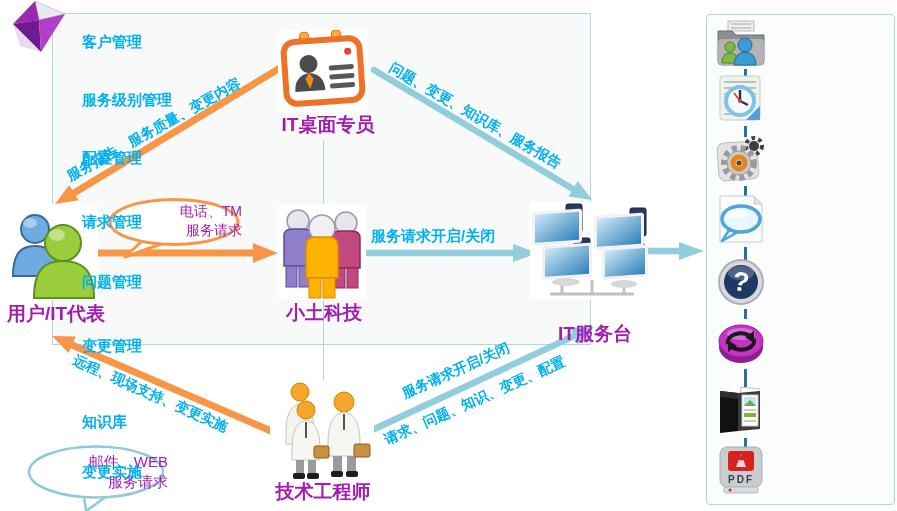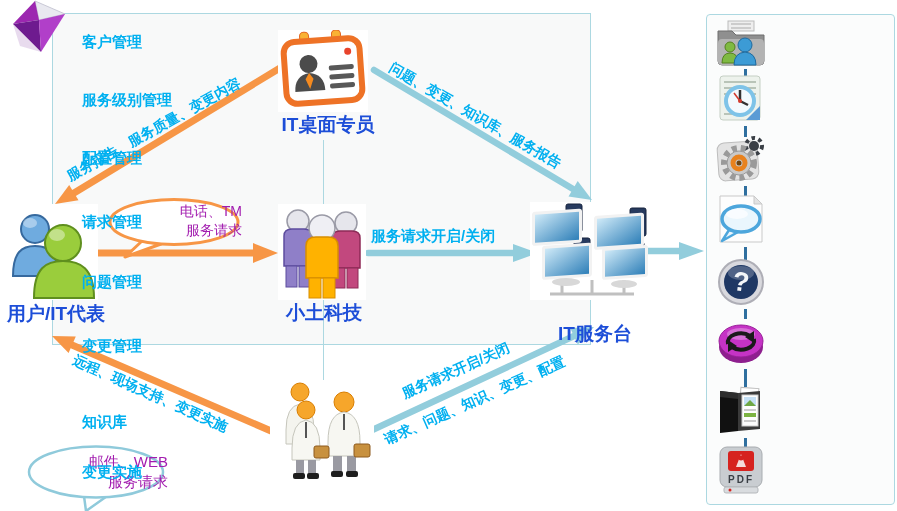--- a/index.html
+++ b/index.html
@@ -7,21 +7,21 @@
 
   .main-frame { position:absolute; left:52px; top:13px; width:537px; height:330px;
                 border:1px solid #ACD8E1; background:#F8F9F9; }
   .panel-frame { position:absolute; left:706px; top:14px; width:187px; height:489px;
                  border:1px solid #ACD8E1; border-radius:4px; background:#FBFCFC; }
 
   .vline { position:absolute; width:1px; background:#ACD8E1; }
   .arrow-svg, .icon-svg, .bubble-svg { position:absolute; }
   .icon-tile { position:absolute; background:#fff; }
 
-  .node-label { position:absolute; color:#1d4ed8; font-weight:bold; font-size:19px;
+  .node-label { position:absolute; color:#a21caf; font-weight:bold; font-size:19px;
                 text-align:center; white-space:nowrap; }
   .flow-label { position:absolute; color:#00B0F0; font-weight:bold; font-size:14px;
                 white-space:nowrap; }
   .survey-label { position:absolute; left:82px; top:35px; color:#00B0F0;
                   font-weight:bold; font-size:15px; }
 
   .bubble-text { position:absolute; width:100%; text-align:right; color:#a21caf;
                  font-weight:normal; font-size:14px; line-height:19px; }
   .panel-label { position:absolute; left:82px; color:#00B0F0; font-weight:bold;
                  font-size:15px; white-space:nowrap; }
@@ -198,20 +198,21 @@
     <rect x="84" y="64" width="16" height="13" rx="2" fill="#C8913F" stroke="#8E5B1F"></rect>
     <circle cx="36" cy="30" r="9" fill="#F6A62B" stroke="#D97E00"></circle>
     <path d="M22,68 Q22,42 36,40 Q50,42 50,68 L50,80 L22,80 Z" fill="#F7F7F2" stroke="#C6C6BC"></path>
     <line x1="36" y1="42" x2="36" y2="58" stroke="#555" stroke-width="2"></line>
     <rect x="26" y="80" width="8" height="14" fill="#9A9AA2"></rect>
       <rect x="38" y="80" width="8" height="14" fill="#9A9AA2"></rect>
     <rect x="23" y="93" width="12" height="6" rx="2" fill="#1E1E1E"></rect>
       <rect x="37" y="93" width="12" height="6" rx="2" fill="#1E1E1E"></rect>
     <rect x="44" y="66" width="15" height="12" rx="2" fill="#C8913F" stroke="#8E5B1F"></rect>
   </svg>
+  <div class="node-label" style="left:268px; top:479px; width:110px;">技术工程师</div>
 
   <div class="panel-frame"></div>
 
   <div class="panel-conn" style="top:69px; height:8px;"></div>
   <div class="panel-conn" style="top:126px; height:11px;"></div>
   <div class="panel-conn" style="top:186px; height:11px;"></div>
   <div class="panel-conn" style="top:247px; height:13px;"></div>
   <div class="panel-conn" style="top:309px; height:10px;"></div>
   <div class="panel-conn" style="top:369px; height:18px;"></div>
   <div class="panel-conn" style="top:438px; height:10px;"></div>

